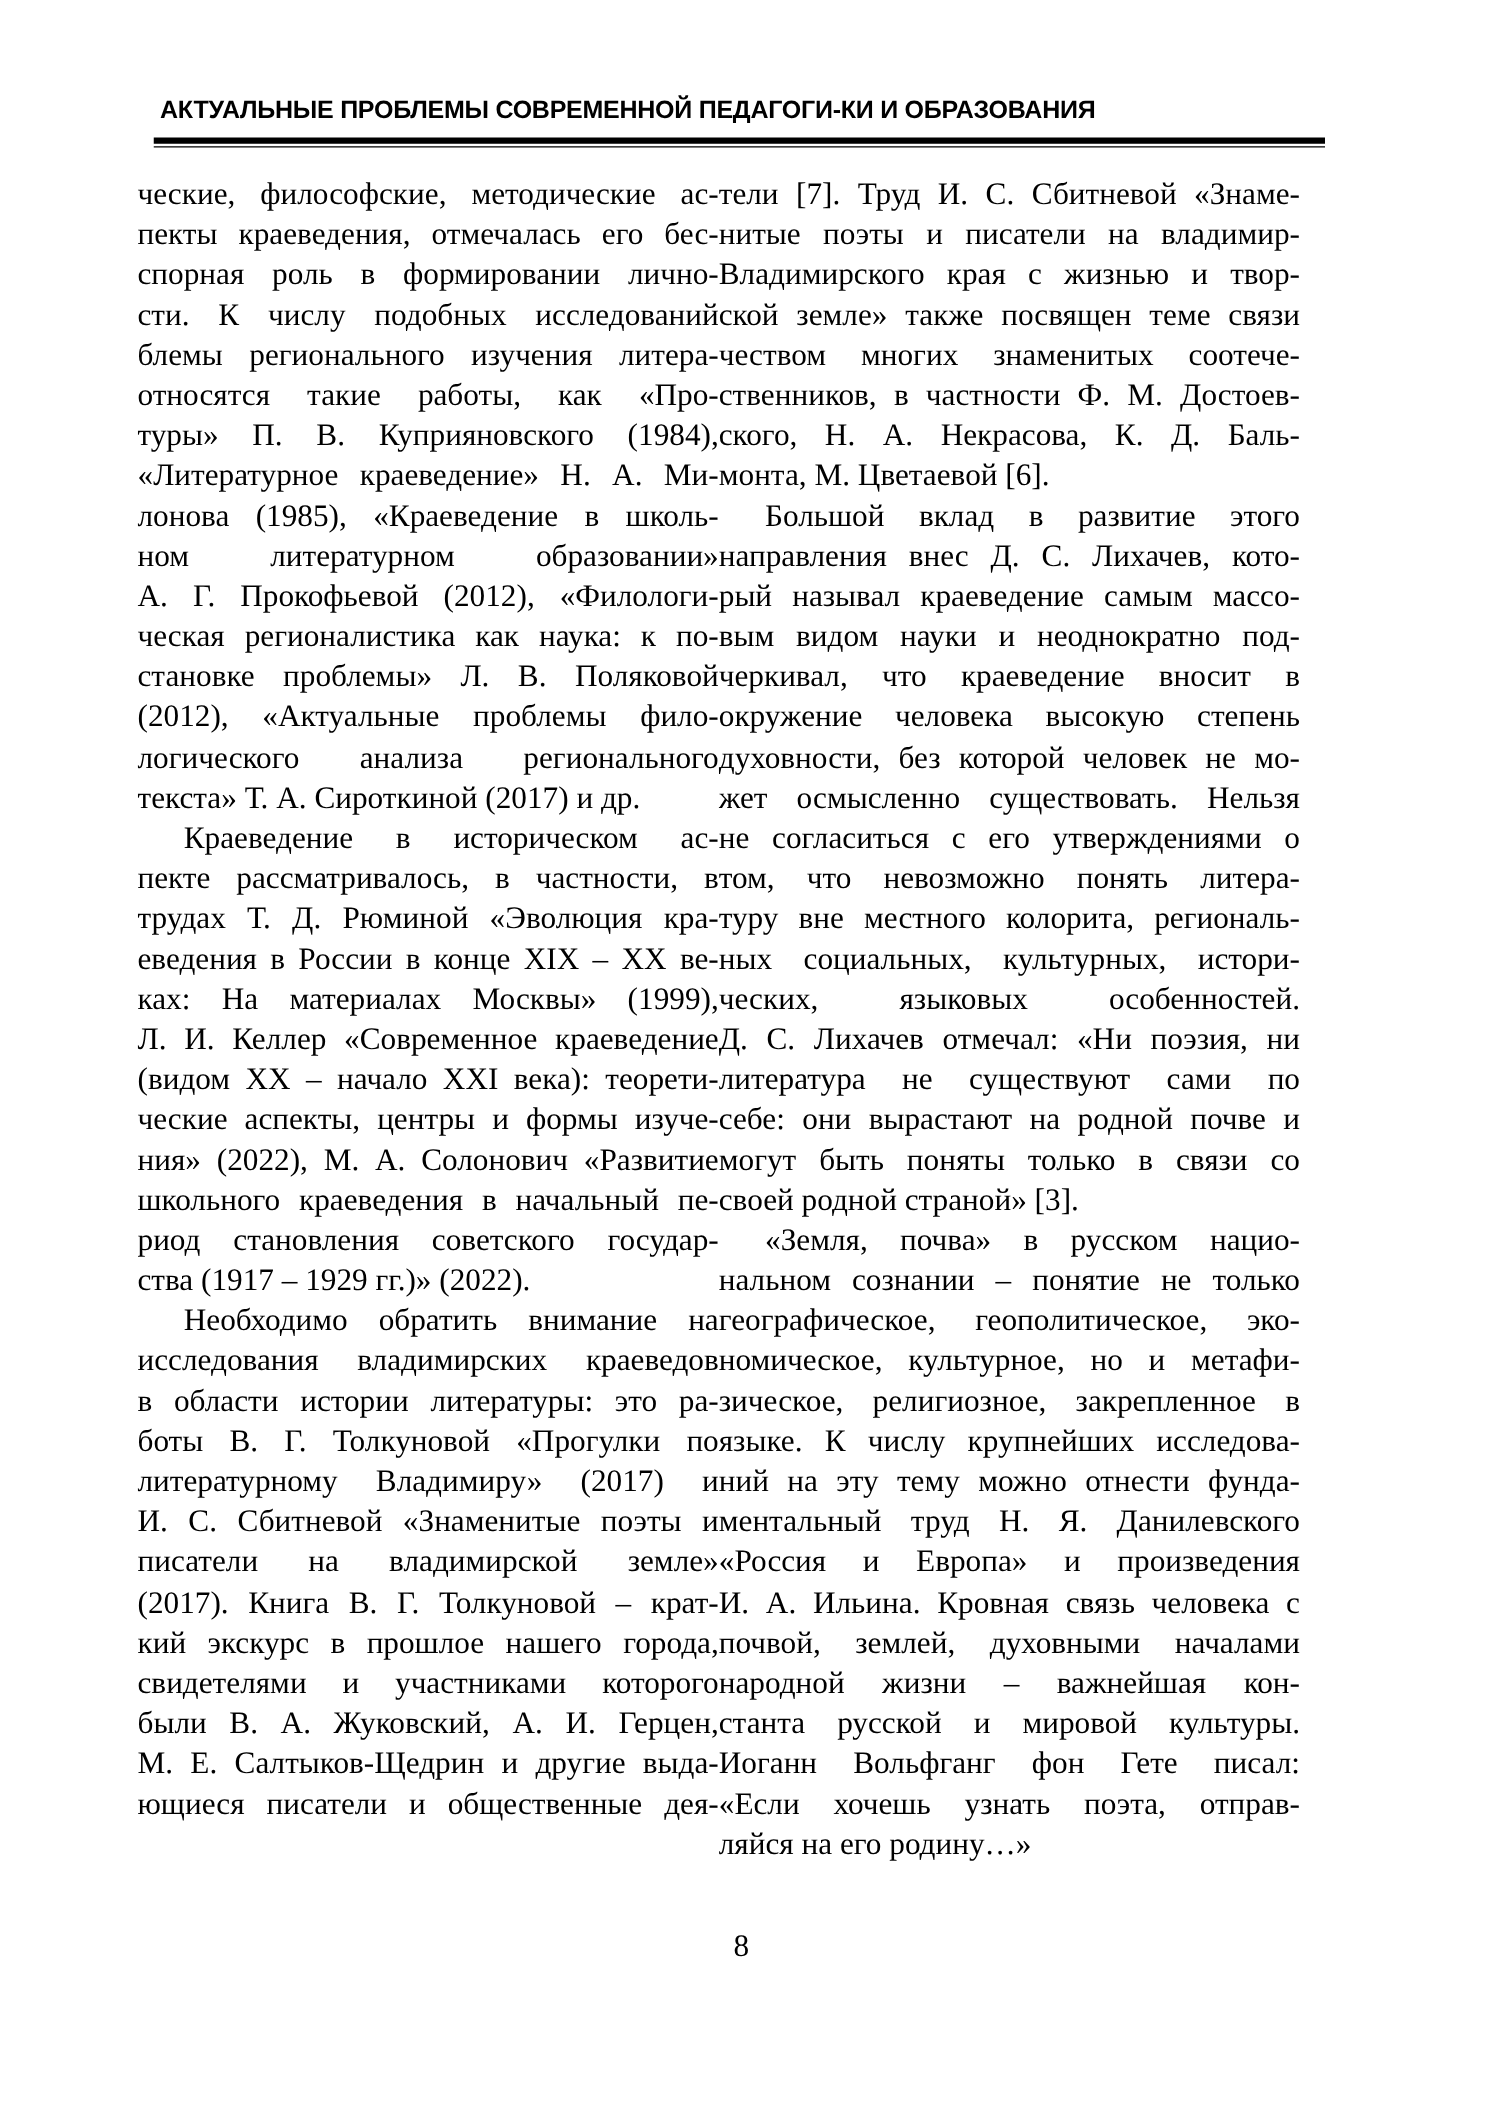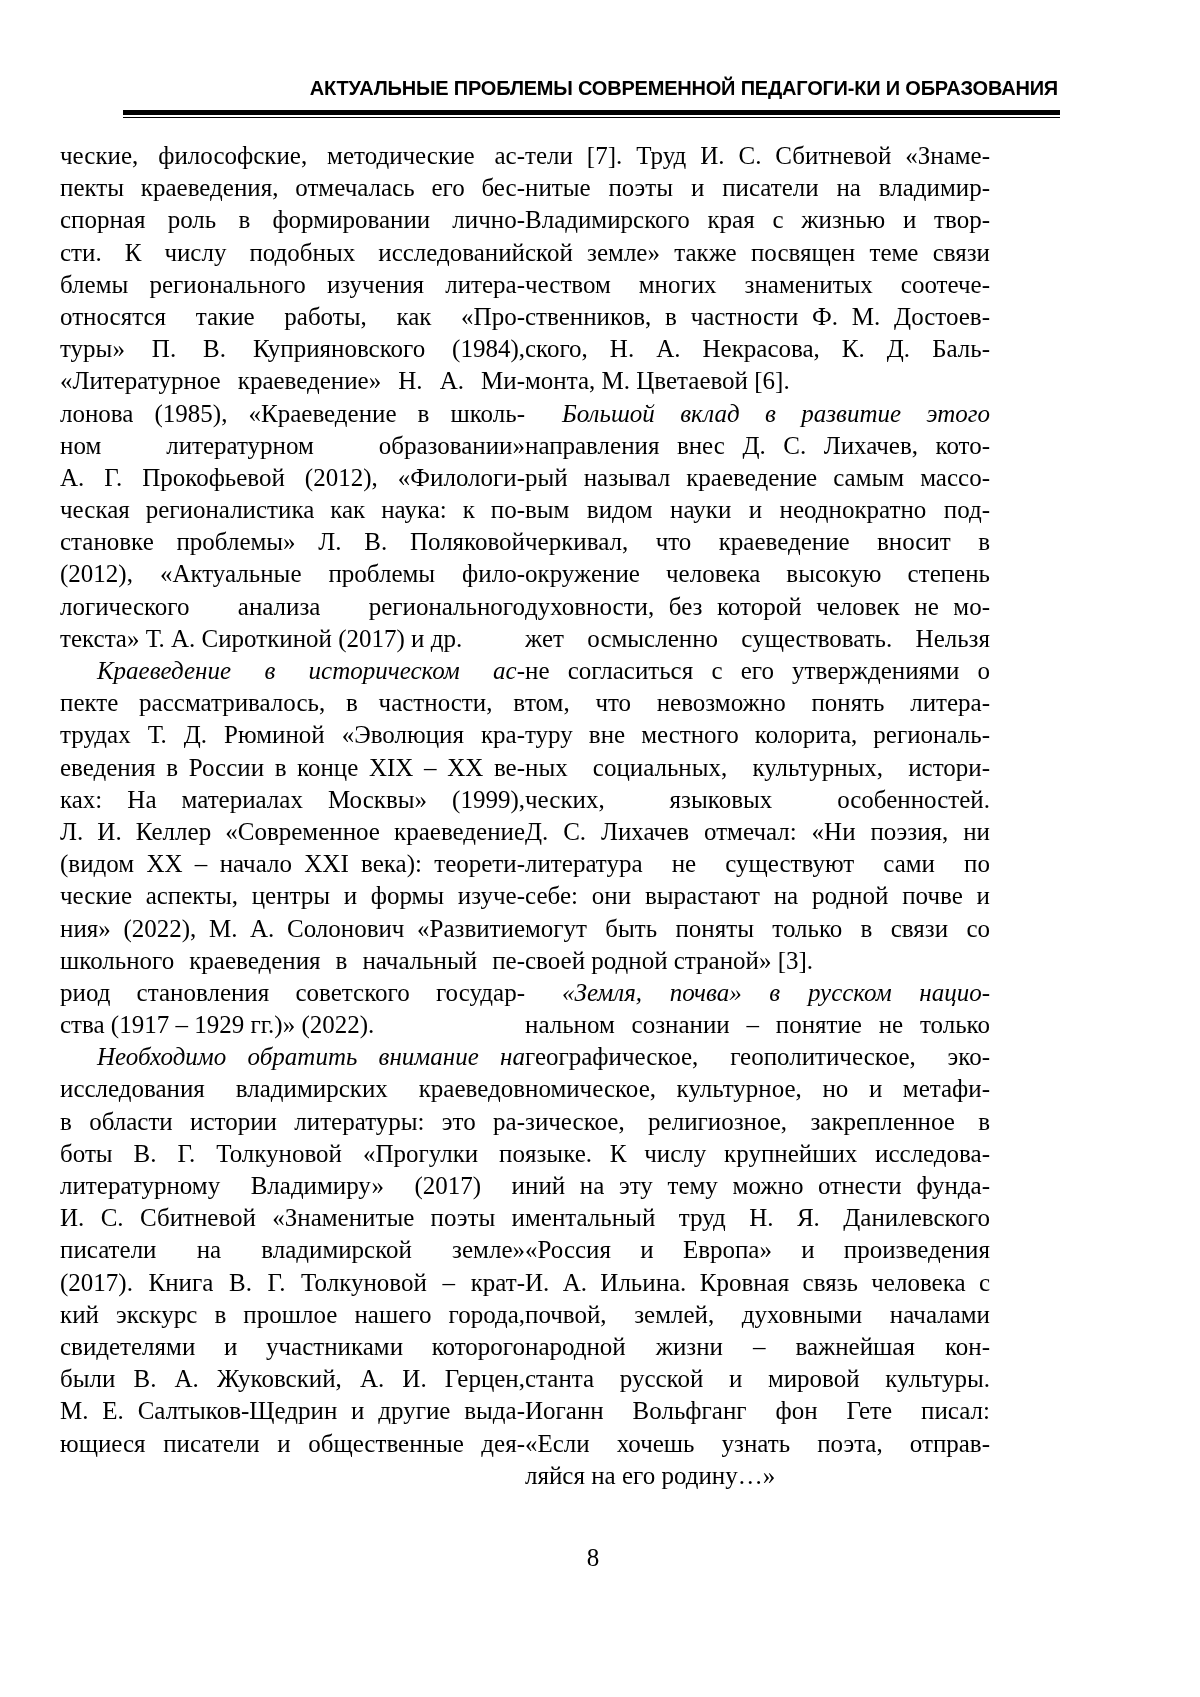--- a/index.html
+++ b/index.html
@@ -9,54 +9,54 @@
     height: 1697px;
     background: #ffffff;
     color: #000000;
     font-family: "Liberation Serif", serif;
     overflow: hidden;
   }
   .running-header {
     padding-top: 76px;
     margin-left: 128px;
     width: 930px;
-    text-align: right;
+    text-align: left;
     font-family: "Liberation Sans", sans-serif;
     font-weight: bold;
     font-size: 20px;
     line-height: 24px;
     letter-spacing: -0.2px;
   }
   .header-rule {
     margin-left: 123px;
     margin-top: 10px;
     width: 937px;
     height: 2px;
     border-top: 5px solid #000000;
     border-bottom: 1px solid #000000;
   }
   .columns {
     display: flex;
-    margin-left: 60px;
+    margin-left: 110px;
     margin-top: 22px;
     width: 930px;
   }
   .col { flex: 1; min-width: 0; }
   .line {
     font-size: 25px;
     line-height: 32.2px;
     height: 32.2px;
     overflow: hidden;
     text-align: left;
   }
   .line.j {
     text-align: justify;
     text-align-last: justify;
   }
-  .line.ind { text-indent: 37px; font-style: italic; }
+  .line.ind { text-indent: 37px; }
   .pagenum {
     margin-left: 128px;
     margin-top: 50px;
     width: 930px;
     text-align: center;
     font-size: 25px;
     line-height: 32px;
   }
 </style>
 </head>

